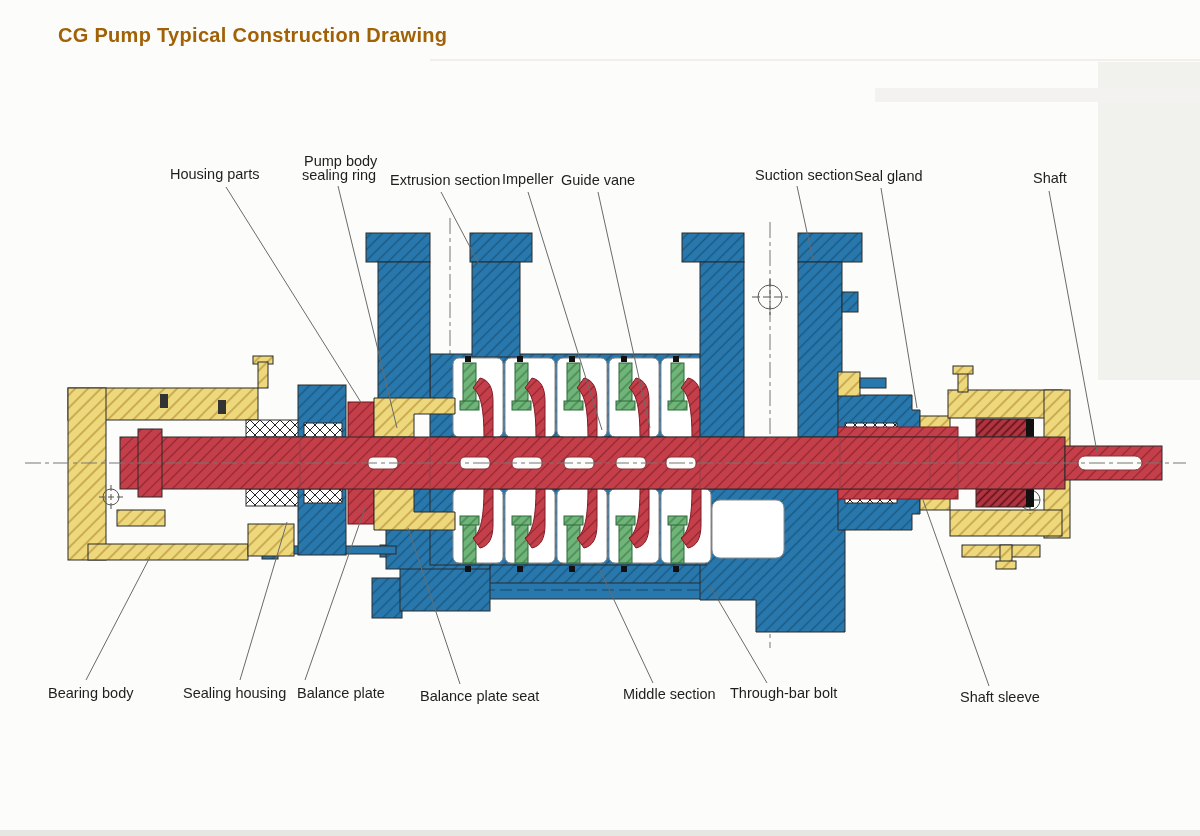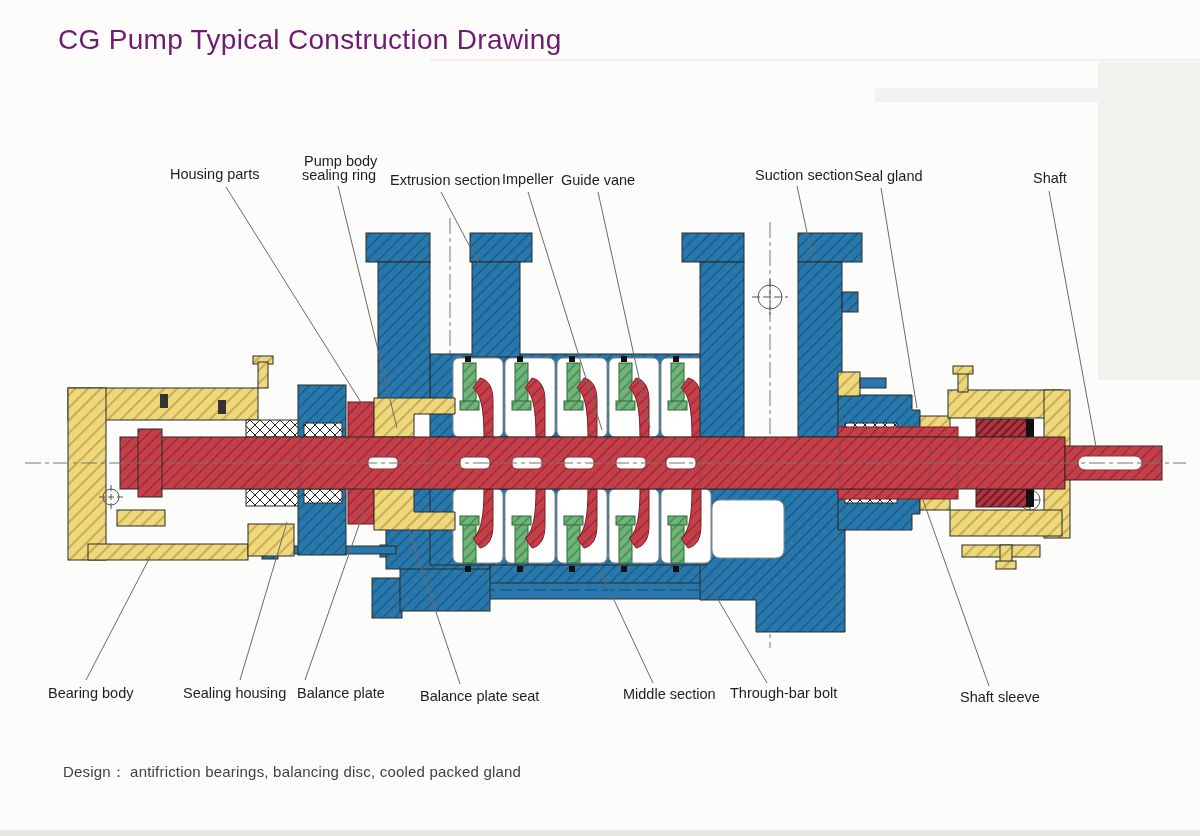--- a/index.html
+++ b/index.html
@@ -4,22 +4,22 @@
 <style>
   html,body{margin:0;padding:0;}
   body{
     width:1200px;height:836px;position:relative;overflow:hidden;
     background:#fcfcfa;
     font-family:"Liberation Sans",sans-serif;
   }
   .page{position:absolute;inset:0;}
   .title{
     position:absolute;left:58px;top:24px;margin:0;
-    font-size:28px;font-weight:400;letter-spacing:.3px;
-    color:#701a75;
+    font-size:20px;font-weight:700;letter-spacing:.3px;
+    color:#a16207;
   }
   .design-note{
     position:absolute;left:63px;top:763px;
     font-size:15px;color:#414141;letter-spacing:.2px;
   }
   .design-note .dn-label{margin-right:4px;}
   svg.drawing{position:absolute;left:0;top:0;}
   .lbl{font-family:"Liberation Sans",sans-serif;font-size:14.5px;fill:#1e1e1e;}
   .leader{stroke:#6a6a6a;stroke-width:1;fill:none;}
   .o{stroke:#2b2b2b;stroke-width:1;}
@@ -271,17 +271,14 @@
       <text class="lbl" x="48" y="698">Bearing body</text>
       <text class="lbl" x="183" y="698">Sealing housing</text>
       <text class="lbl" x="297" y="698">Balance plate</text>
       <text class="lbl" x="420" y="701">Balance plate seat</text>
       <text class="lbl" x="623" y="699">Middle section</text>
       <text class="lbl" x="730" y="698">Through-bar bolt</text>
       <text class="lbl" x="960" y="702">Shaft sleeve</text>
     </g>
   </svg>
 
-  <div class="design-note">
-    <span class="dn-label">Design：</span><span>antifriction bearings, balancing disc, cooled packed gland</span>
-  </div>
 
 </div>
 
 </body></html>

